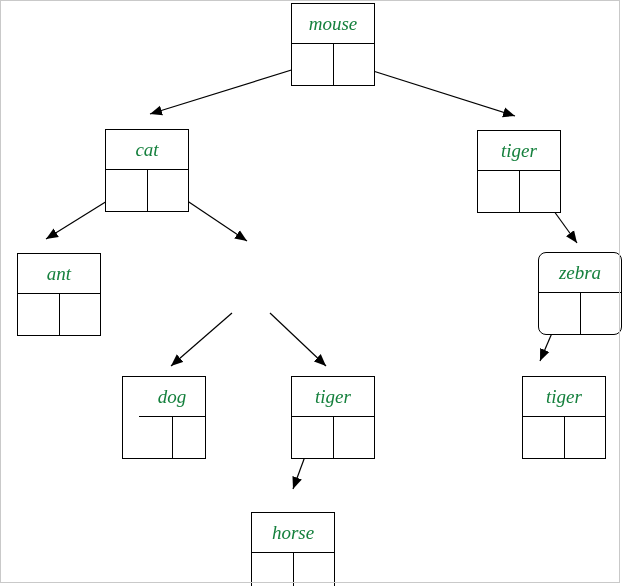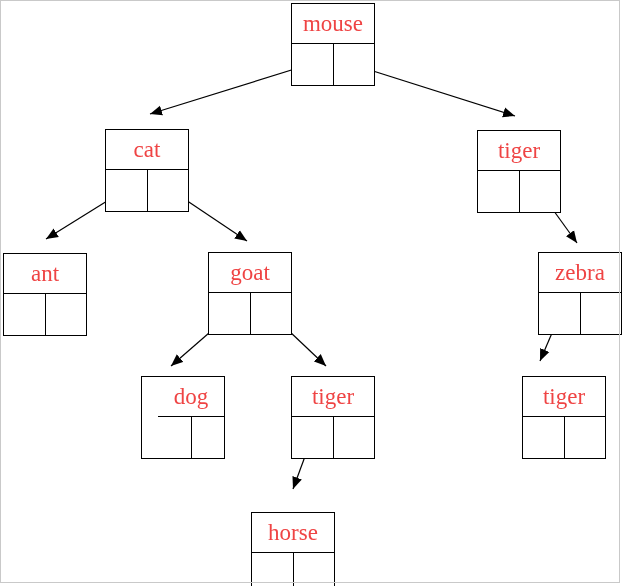--- a/index.html
+++ b/index.html
@@ -41,23 +41,24 @@
     display: flex;
     flex-direction: column;
   }
   .node .label {
     height: 40px;
     box-sizing: border-box;
     border-bottom: 1.5px solid #000000;
     display: flex;
     align-items: center;
     justify-content: center;
-    font-size: 23px;
-    color: #ef4444;
+    font-size: 19px;
+    color: #15803d;
     line-height: 1;
+    font-style: italic;
   }
   .node .cells {
     flex: 1;
     display: flex;
   }
   .node .cell {
     flex: 1;
     box-sizing: border-box;
   }
   .node .cell.left {
@@ -103,45 +104,38 @@
   </div>
 
   <div class="node" style="left:477px; top:130px;">
     <div class="label">tiger</div>
     <div class="cells">
       <div class="cell left"></div>
       <div class="cell right"></div>
     </div>
   </div>
 
-  <div class="node" style="left:3px; top:253px;">
+  <div class="node" style="left:17px; top:253px;">
     <div class="label">ant</div>
     <div class="cells">
       <div class="cell left"></div>
       <div class="cell right"></div>
     </div>
   </div>
 
-  <div class="node" style="left:208px; top:252px;">
-    <div class="label">goat</div>
-    <div class="cells">
-      <div class="cell left"></div>
-      <div class="cell right"></div>
-    </div>
-  </div>
 
-  <div class="node" style="left:538px; top:252px;">
+  <div class="node" style="left:538px; top:252px;border-radius:8px;">
     <div class="label">zebra</div>
     <div class="cells">
       <div class="cell left"></div>
       <div class="cell right"></div>
     </div>
   </div>
 
-  <div class="node" style="left:141px; top:376px;padding-left:16px;">
+  <div class="node" style="left:122px; top:376px;padding-left:16px;">
     <div class="label">dog</div>
     <div class="cells">
       <div class="cell left"></div>
       <div class="cell right"></div>
     </div>
   </div>
 
   <div class="node" style="left:291px; top:376px;">
     <div class="label">tiger</div>
     <div class="cells">

